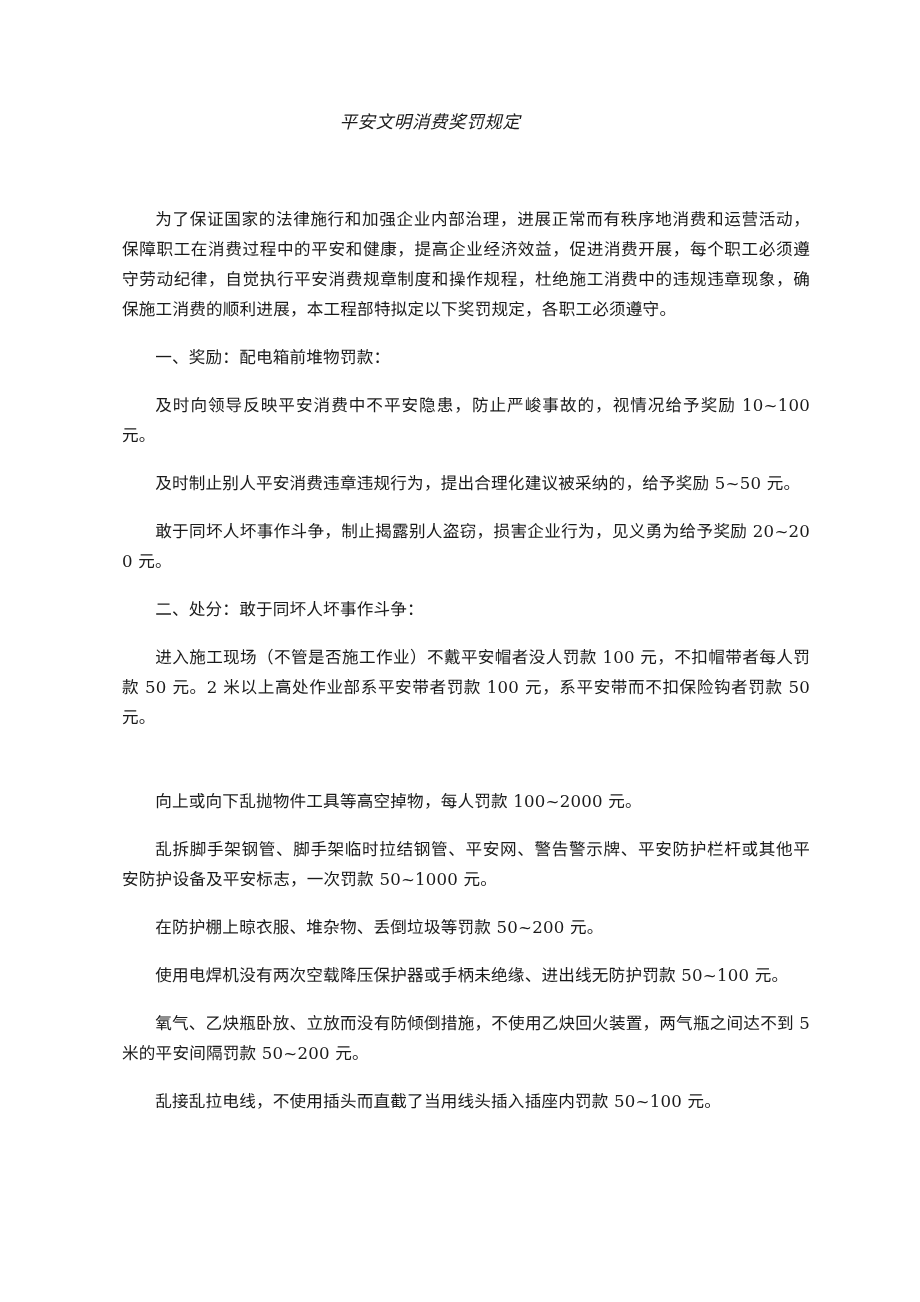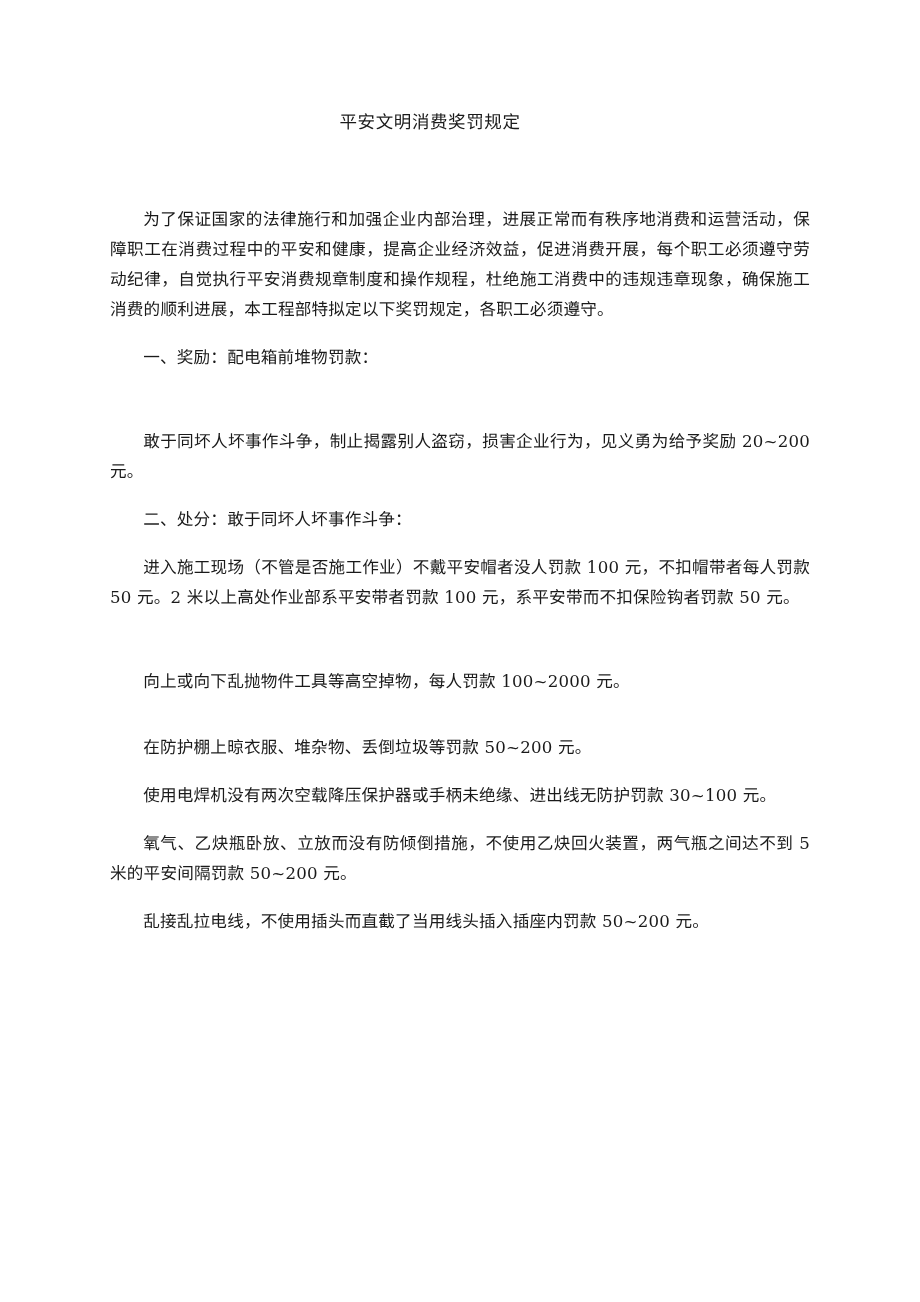--- a/index.html
+++ b/index.html
@@ -26,33 +26,34 @@
     top: 108px;
     left: 0;
     width: 860px;
     text-align: center;
     font-size: 17.5px;
     line-height: 28px;
     letter-spacing: 0.6px;
     color: #1a1a1a;
     font-weight: normal;
     margin: 0;
+    font-style: italic;
   }
   .body-block {
     position: absolute;
     top: 205px;
     left: 110px;
     width: 700px;
   }
   .para {
     font-size: 16.6px;
     line-height: 30px;
     text-align: justify;
     text-justify: inter-ideograph;
-    margin: 0 0 0 0;
+    margin: 0 0 0 12px;
     letter-spacing: 0.2px;
     color: #1a1a1a;
     word-break: break-all;
   }
   .para.indent {
     text-indent: 2em;
   }
   .gap-md { height: 18px; }
 </style>
 </head>
@@ -63,50 +64,53 @@
   <h1 class="doc-title">平安文明消费奖罚规定</h1>
 
   <div class="body-block">
 
     <p class="para indent">为了保证国家的法律施行和加强企业内部治理，进展正常而有秩序地消费和运营活动，保障职工在消费过程中的平安和健康，提高企业经济效益，促进消费开展，每个职工必须遵守劳动纪律，自觉执行平安消费规章制度和操作规程，杜绝施工消费中的违规违章现象，确保施工消费的顺利进展，本工程部特拟定以下奖罚规定，各职工必须遵守。</p>
     <div class="gap-md"></div>
 
     <p class="para indent">一、奖励：配电箱前堆物罚款：</p>
     <div class="gap-md"></div>
 
+    <p class="para indent">及时向领导反映平安消费中不平安隐患，防止严峻事故的，视情况给予奖励 10~100 元。</p>
     <div class="gap-md"></div>
 
+    <p class="para indent">及时制止别人平安消费违章违规行为，提出合理化建议被采纳的，给予奖励 5~50 元。</p>
     <div class="gap-md"></div>
 
     <p class="para indent">敢于同坏人坏事作斗争，制止揭露别人盗窃，损害企业行为，见义勇为给予奖励 20~200 元。</p>
     <div class="gap-md"></div>
 
     <p class="para indent">二、处分：敢于同坏人坏事作斗争：</p>
     <div class="gap-md"></div>
 
     <p class="para indent">进入施工现场（不管是否施工作业）不戴平安帽者没人罚款 100 元，不扣帽带者每人罚款 50 元。2 米以上高处作业部系平安带者罚款 100 元，系平安带而不扣保险钩者罚款 50 元。</p>
     <div class="gap-md"></div>
 
     <div class="gap-md"></div>
 
     <div class="gap-md"></div>
 
     <p class="para indent">向上或向下乱抛物件工具等高空掉物，每人罚款 100~2000 元。</p>
     <div class="gap-md"></div>
 
+    <p class="para indent">乱拆脚手架钢管、脚手架临时拉结钢管、平安网、警告警示牌、平安防护栏杆或其他平安防护设备及平安标志，一次罚款 50~1000 元。</p>
     <div class="gap-md"></div>
 
     <p class="para indent">在防护棚上晾衣服、堆杂物、丢倒垃圾等罚款 50~200 元。</p>
     <div class="gap-md"></div>
 
-    <p class="para indent">使用电焊机没有两次空载降压保护器或手柄未绝缘、进出线无防护罚款 30~100 元。</p>
+    <p class="para indent">使用电焊机没有两次空载降压保护器或手柄未绝缘、进出线无防护罚款 50~100 元。</p>
     <div class="gap-md"></div>
 
     <p class="para indent">氧气、乙炔瓶卧放、立放而没有防倾倒措施，不使用乙炔回火装置，两气瓶之间达不到 5 米的平安间隔罚款 50~200 元。</p>
     <div class="gap-md"></div>
 
-    <p class="para indent">乱接乱拉电线，不使用插头而直截了当用线头插入插座内罚款 50~200 元。</p>
+    <p class="para indent">乱接乱拉电线，不使用插头而直截了当用线头插入插座内罚款 50~100 元。</p>
     <div class="gap-md"></div>
 
 
   </div>
 
 </div>
 
 </body></html>

